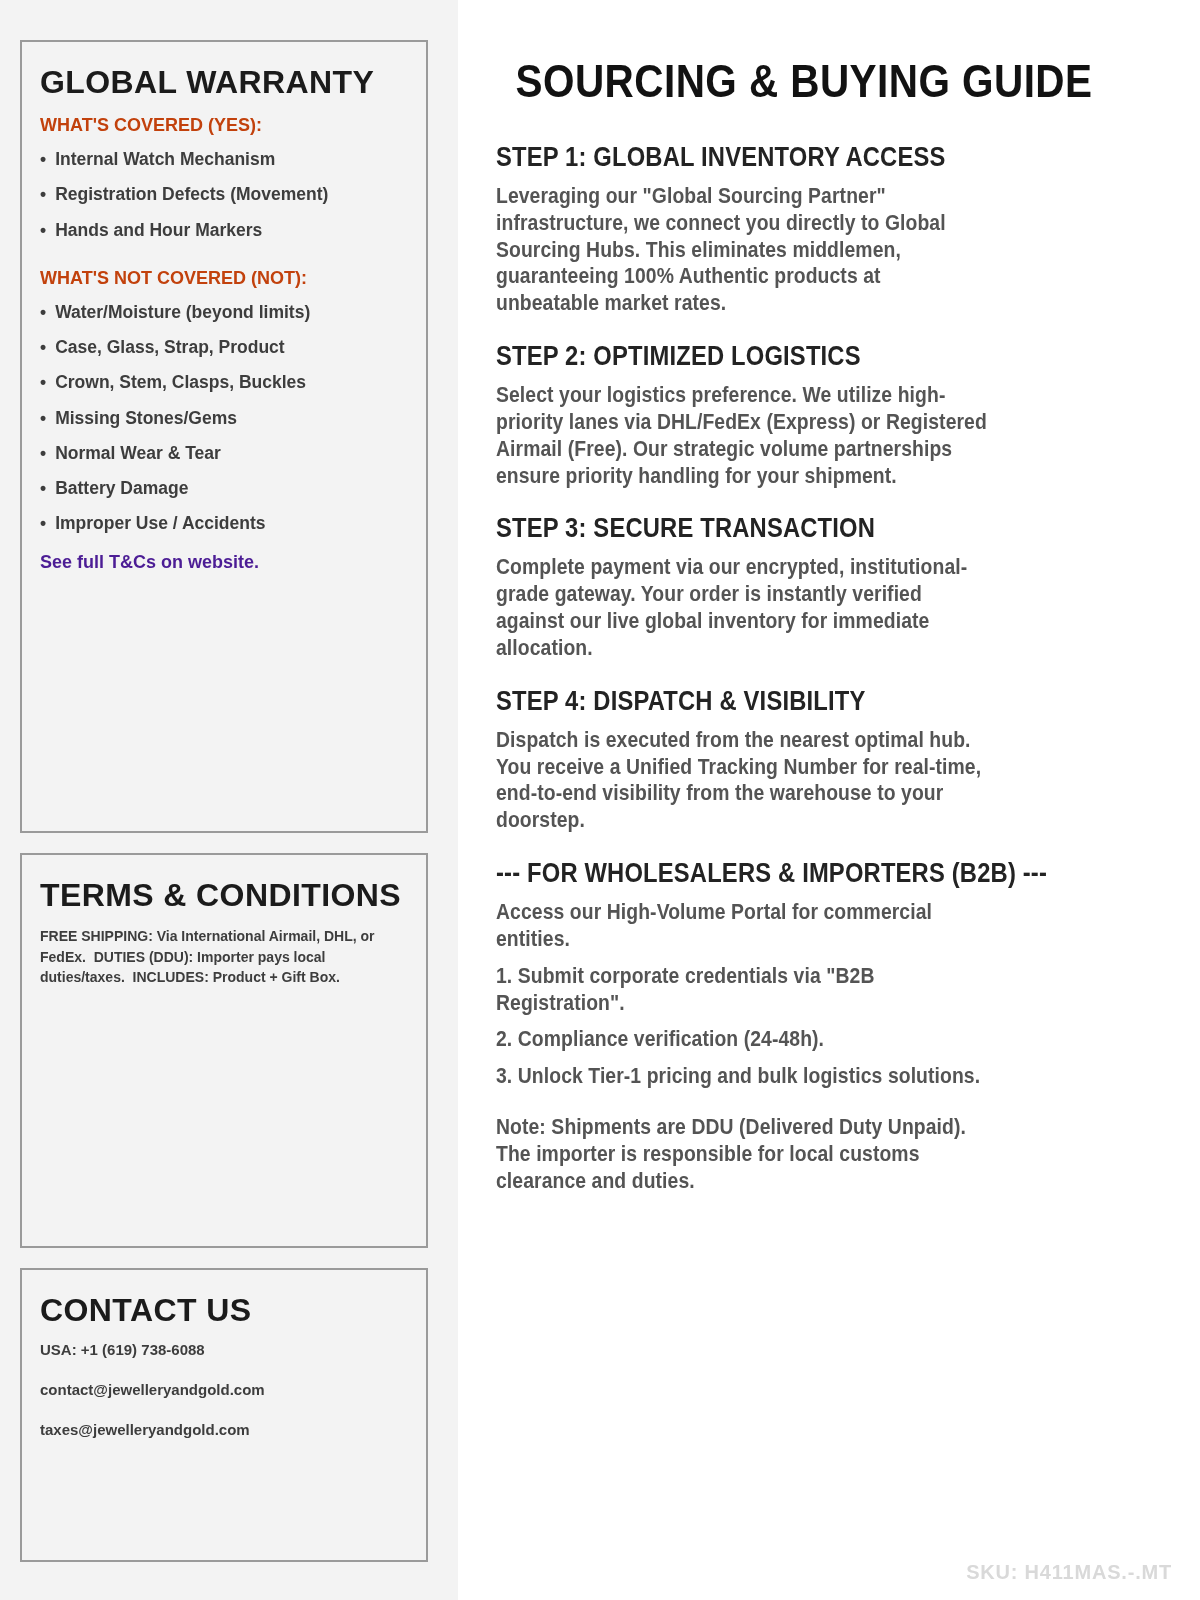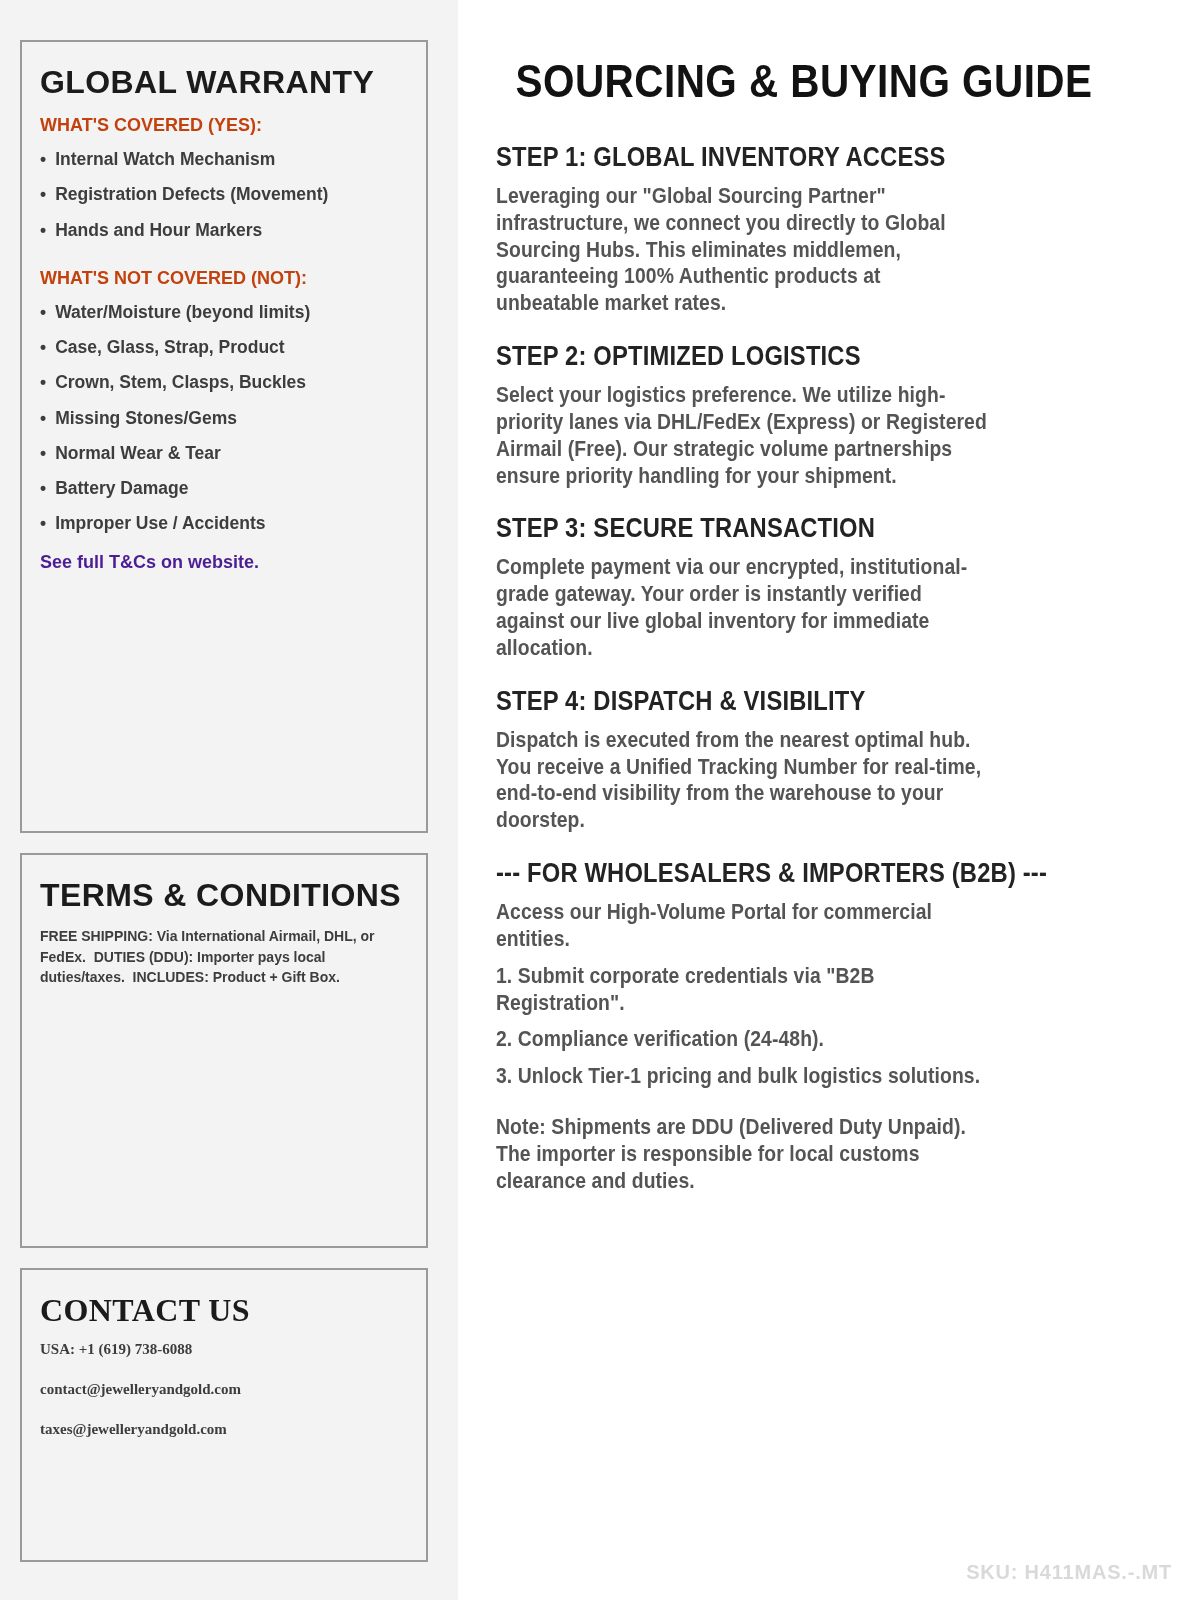--- a/index.html
+++ b/index.html
@@ -21,21 +21,21 @@
   }
   .panel {
     border: 2px solid #9a9a9a;
     background: #f3f3f3;
     box-sizing: border-box;
     padding: 16px 18px;
     margin-bottom: 20px;
   }
   .panel-warranty { height: 793px; }
   .panel-terms    { height: 395px; }
-  .panel-contact  { height: 294px; font-family: Liberation Serif, serif; }
+  .panel-contact  { height: 294px; }
   .panel-title {
     font-size: 32px; font-weight: bold; color: #1b1b1b;
     letter-spacing: 0.4px;
     margin: 6px 0 12px;
   }
   .side-subhead {
     font-size: 18px; font-weight: bold; color: #c2410c;
     margin: 14px 0 14px;
   }
   .side-subhead.second { margin-top: 28px; }

